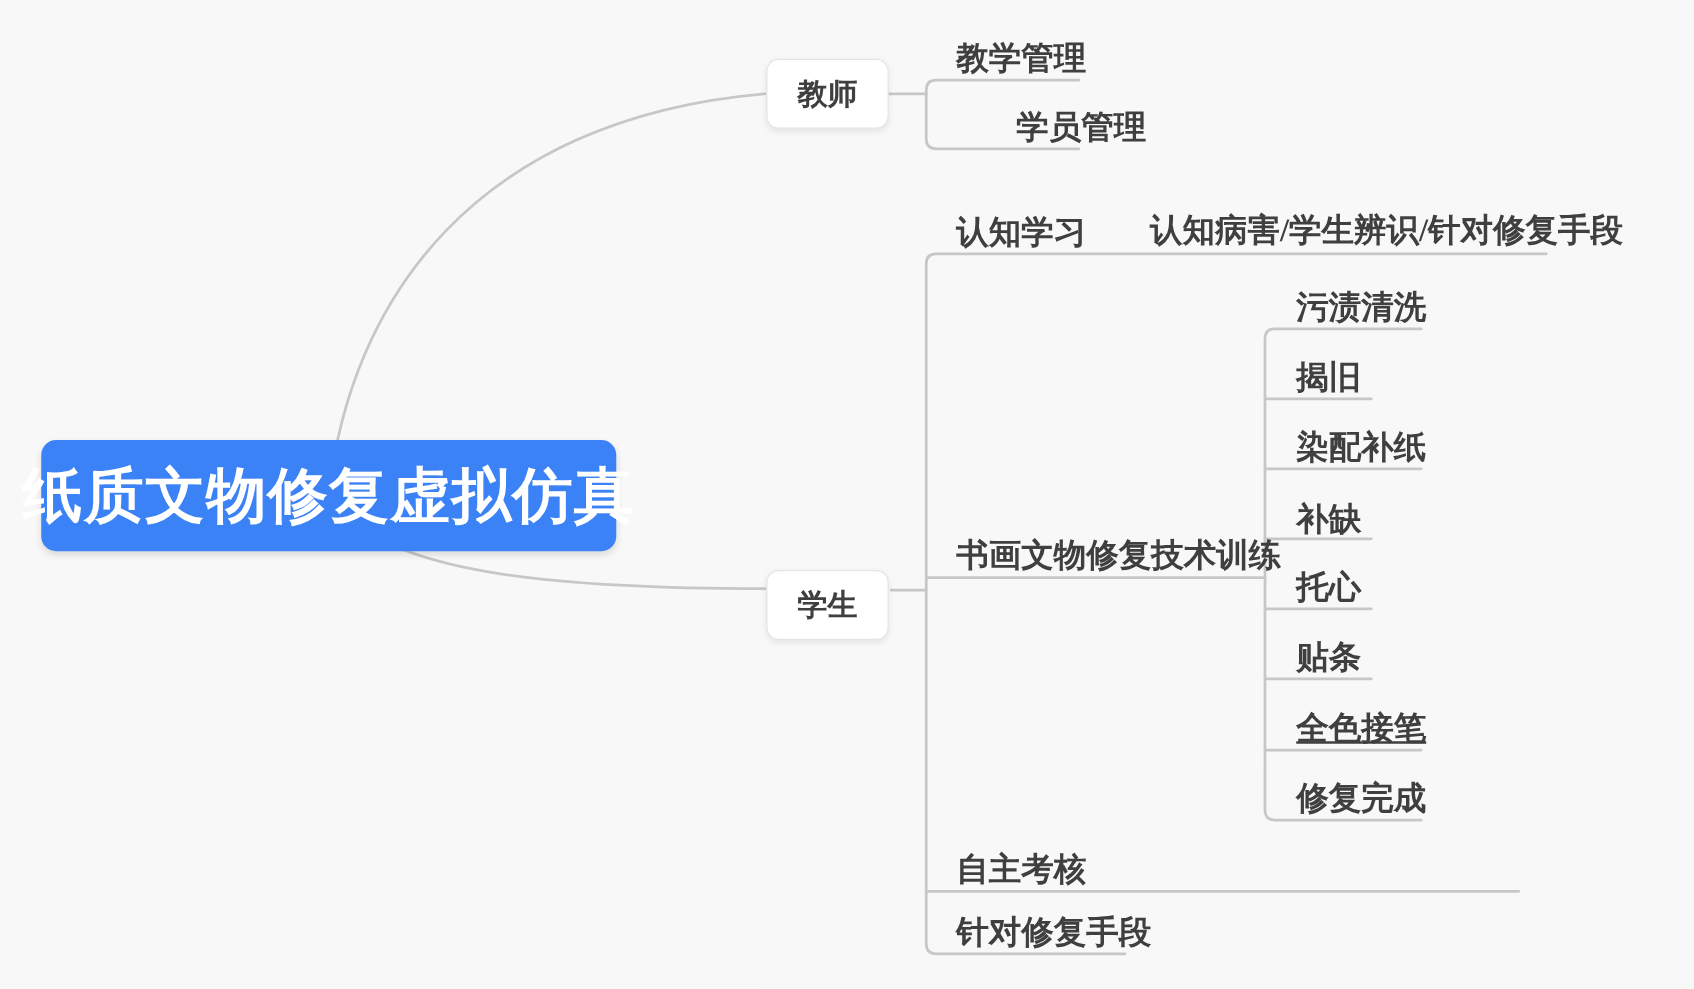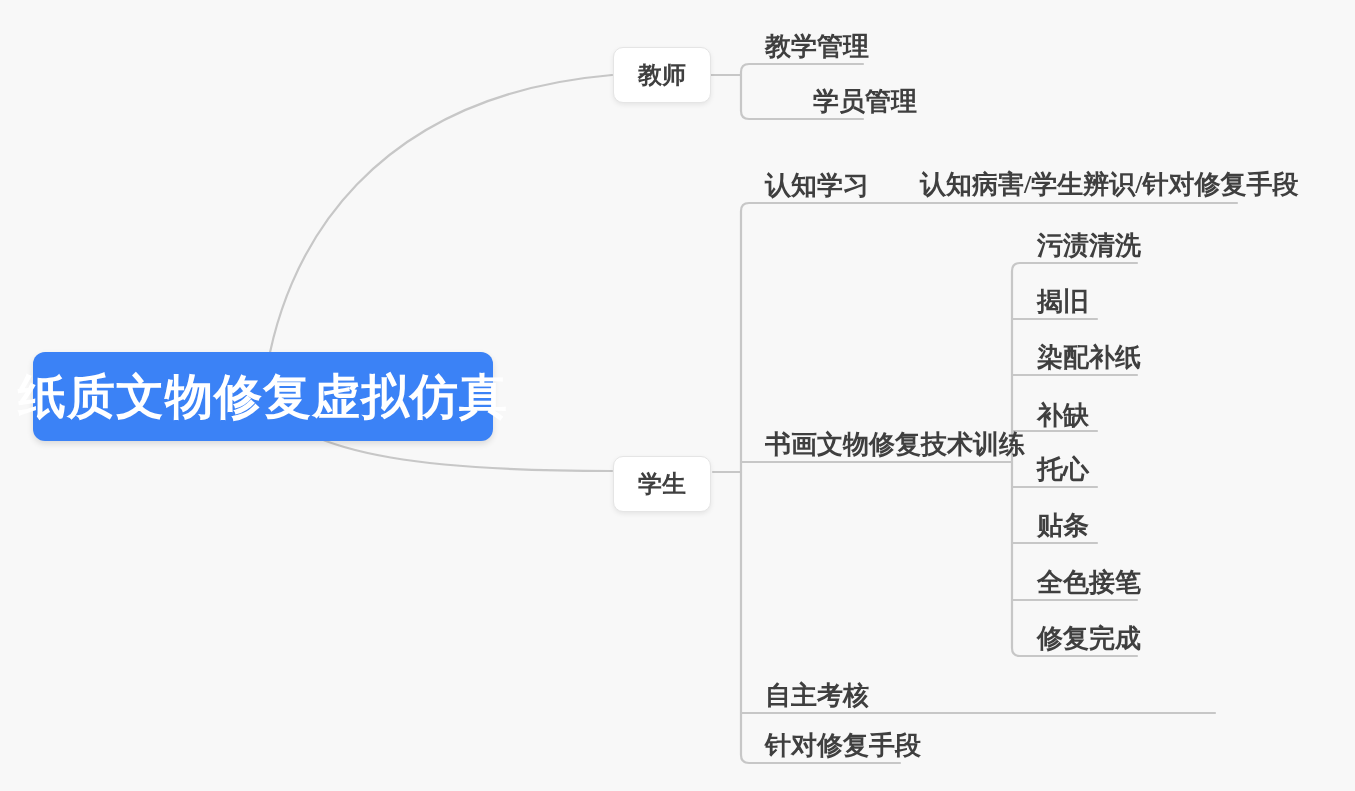--- a/index.html
+++ b/index.html
@@ -102,20 +102,20 @@
   <div class="topic-label" style="left:920px; top:172px;font-family:Liberation Serif, serif;">认知病害/学生辨识/针对修复手段</div>
 
   <div class="topic-label" style="left:765px; top:431px;">书画文物修复技术训练</div>
 
   <div class="topic-label" style="left:1037px; top:232px;">污渍清洗</div>
   <div class="topic-label" style="left:1037px; top:288px;">揭旧</div>
   <div class="topic-label" style="left:1037px; top:344px;">染配补纸</div>
   <div class="topic-label" style="left:1037px; top:402px;">补缺</div>
   <div class="topic-label" style="left:1037px; top:456px;">托心</div>
   <div class="topic-label" style="left:1037px; top:512px;">贴条</div>
-  <div class="topic-label" style="left:1037px; top:569px;">全色接笔</div>
+  <div class="topic-label" style="left:1037px; top:569px;text-decoration:underline;">全色接笔</div>
   <div class="topic-label" style="left:1037px; top:625px;">修复完成</div>
 
   <div class="topic-label" style="left:765px; top:682px;">自主考核</div>
 
   <div class="topic-label" style="left:765px; top:732px;">针对修复手段</div>
 
 </div>
 
 </body></html>

